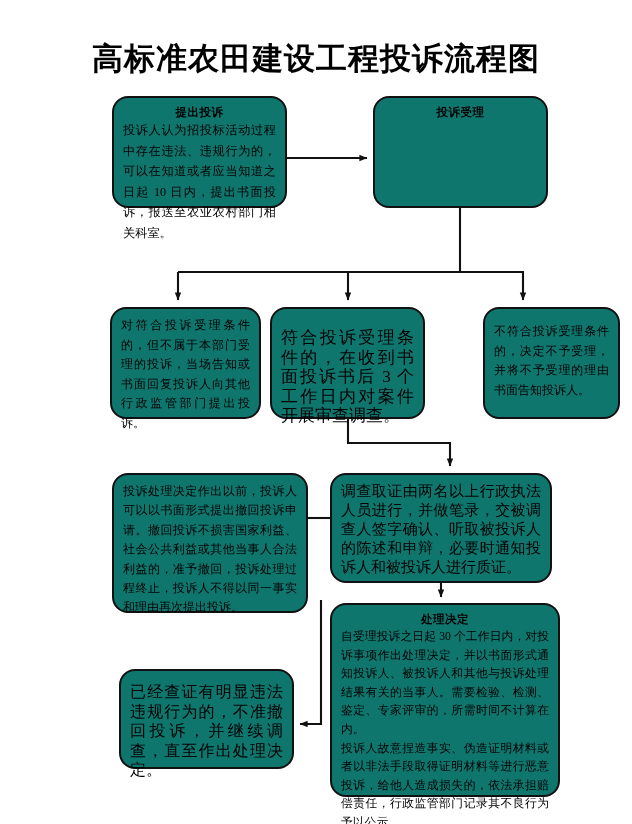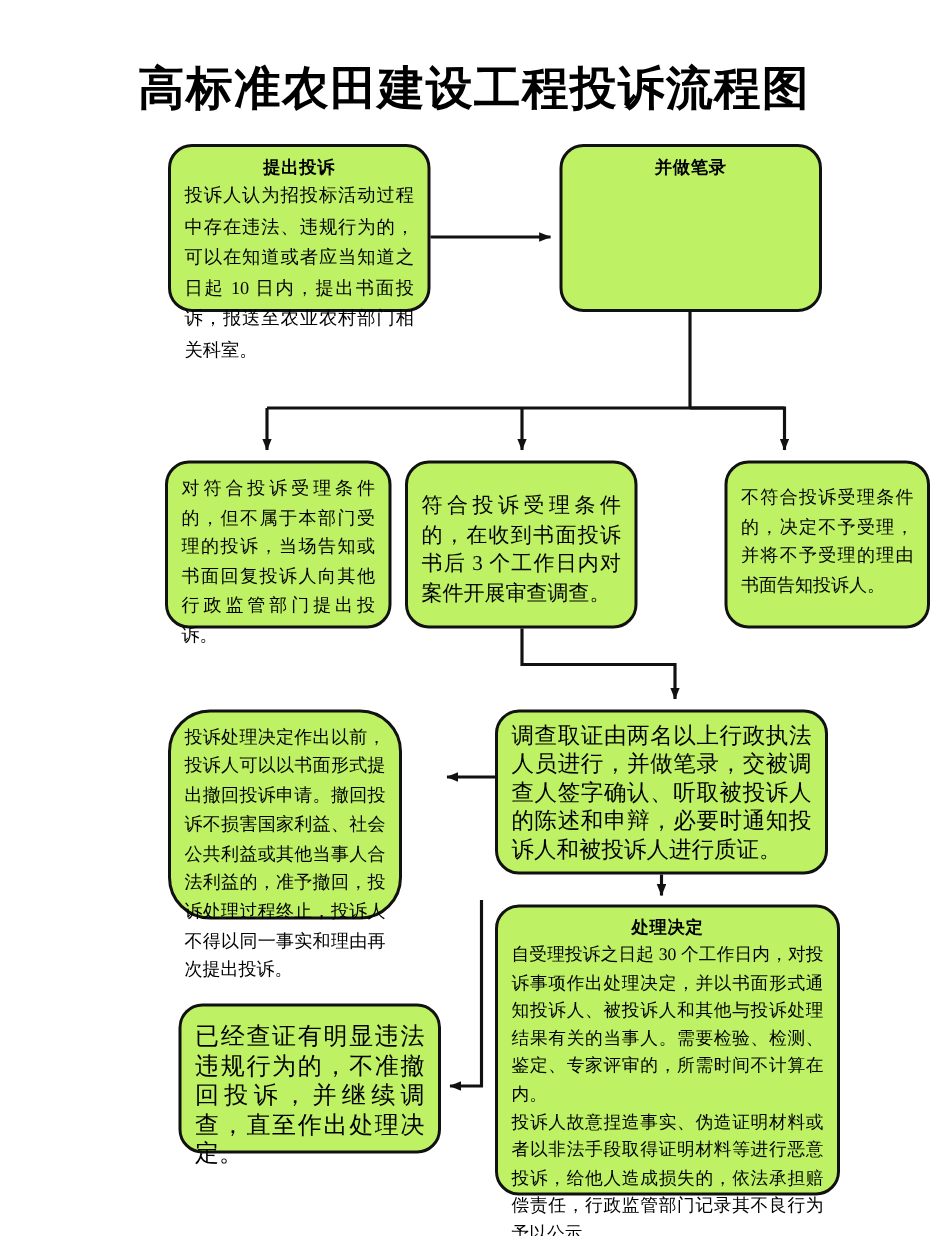--- a/index.html
+++ b/index.html
@@ -37,21 +37,21 @@
     font-size: 31px;
     font-weight: bold;
     letter-spacing: 1px;
     font-family: "Liberation Serif", "DejaVu Serif", serif;
   }
   .node {
     position: absolute;
     box-sizing: border-box;
     border: 2px solid #111111;
     border-radius: 16px;
-    background: #bef264;
+    background: #0f766e;
     padding: 7px 9px 7px 9px;
   }
   .node .hd {
     text-align: center;
     font-weight: bold;
     font-size: 11.5px;
     line-height: 14px;
     margin-bottom: 1px;
     letter-spacing: 0.5px;
   }
@@ -64,29 +64,29 @@
   }
   .node.center .bd {
     text-align: justify;
   }
   
   #n-submit      { left: 112px; top: 96px;  width: 175px; height: 112px; }
   #n-accept      { left: 373px; top: 96px;  width: 175px; height: 112px; }
   #n-notdept     { left: 110px; top: 307px; width: 151px; height: 112px; }
   #n-qualify     { left: 270px; top: 307px; width: 155px; height: 112px; }
   #n-reject      { left: 451px; top: 307px; width: 137px; height: 112px; margin-left: 32px; }
-  #n-withdraw    { left: 112px; top: 473px; width: 156px; height: 140px; border-radius: 28px; }
+  #n-withdraw    { left: 112px; top: 473px; width: 196px; height: 140px; }
   #n-investigate { left: 330px; top: 473px; width: 222px; height: 110px; }
   #n-nowithdraw  { left: 119px; top: 669px; width: 175px; height: 100px; }
   #n-decision    { left: 330px; top: 603px; width: 230px; height: 194px; }
 
   #n-submit .bd      { line-height: 20.5px; }
   #n-accept .bd      { line-height: 20.5px; }
   #n-notdept .bd     { line-height: 19.5px; font-size: 12px; }
-  #n-qualify .bd     { line-height: 19.5px; font-size: 14px; padding-top: 12px; }
+  #n-qualify .bd     { line-height: 19.5px; font-size: 17px; padding-top: 12px; }
   #n-reject .bd      { line-height: 19.5px; font-size: 12px; padding-top: 6px; }
   #n-withdraw .bd    { line-height: 19.4px; font-size: 12px; }
   #n-investigate .bd { line-height: 19px; font-size: 15px; }
   #n-nowithdraw .bd  { line-height: 19.5px; font-size: 16px; padding-top: 4px; }
   #n-decision .bd    { line-height: 18.6px; font-size: 11.8px; }
 </style>
 </head>
 <body>
 
 <div id="canvas">
@@ -118,21 +118,21 @@
       <path d="M321,600 L321,724 L300,724" marker-end="url(#arw)"></path>
     </g>
   </svg>
 
   <div class="node" id="n-submit">
     <div class="hd">提出投诉</div>
     <div class="bd">投诉人认为招投标活动过程中存在违法、违规行为的，可以在知道或者应当知道之日起 10 日内，提出书面投诉，报送至农业农村部门相关科室。</div>
   </div>
 
   <div class="node" id="n-accept">
-    <div class="hd">并做笔录</div>
+    <div class="hd">投诉受理</div>
   </div>
 
   <div class="node" id="n-notdept">
     <div class="bd">对符合投诉受理条件的，但不属于本部门受理的投诉，当场告知或书面回复投诉人向其他行政监管部门提出投诉。</div>
   </div>
 
   <div class="node center" id="n-qualify">
     <div class="bd">符合投诉受理条件的，在收到书面投诉书后 3 个工作日内对案件开展审查调查。</div>
   </div>
 

